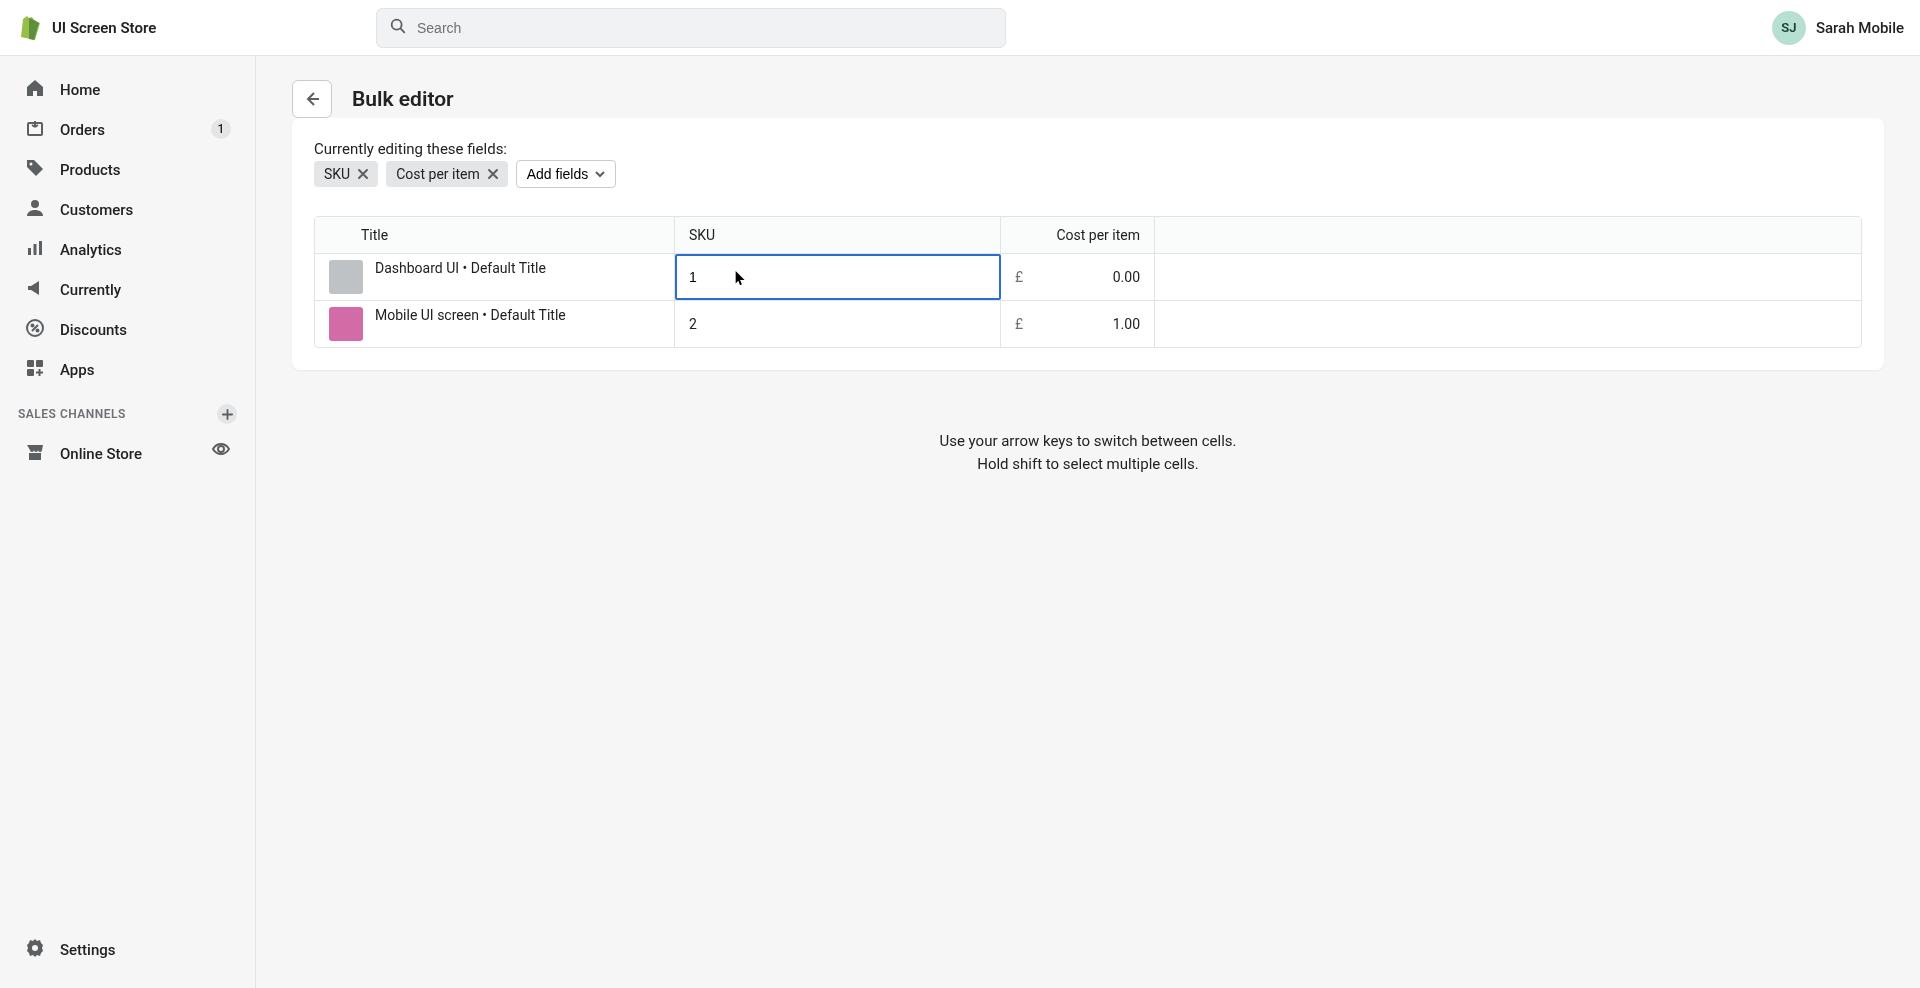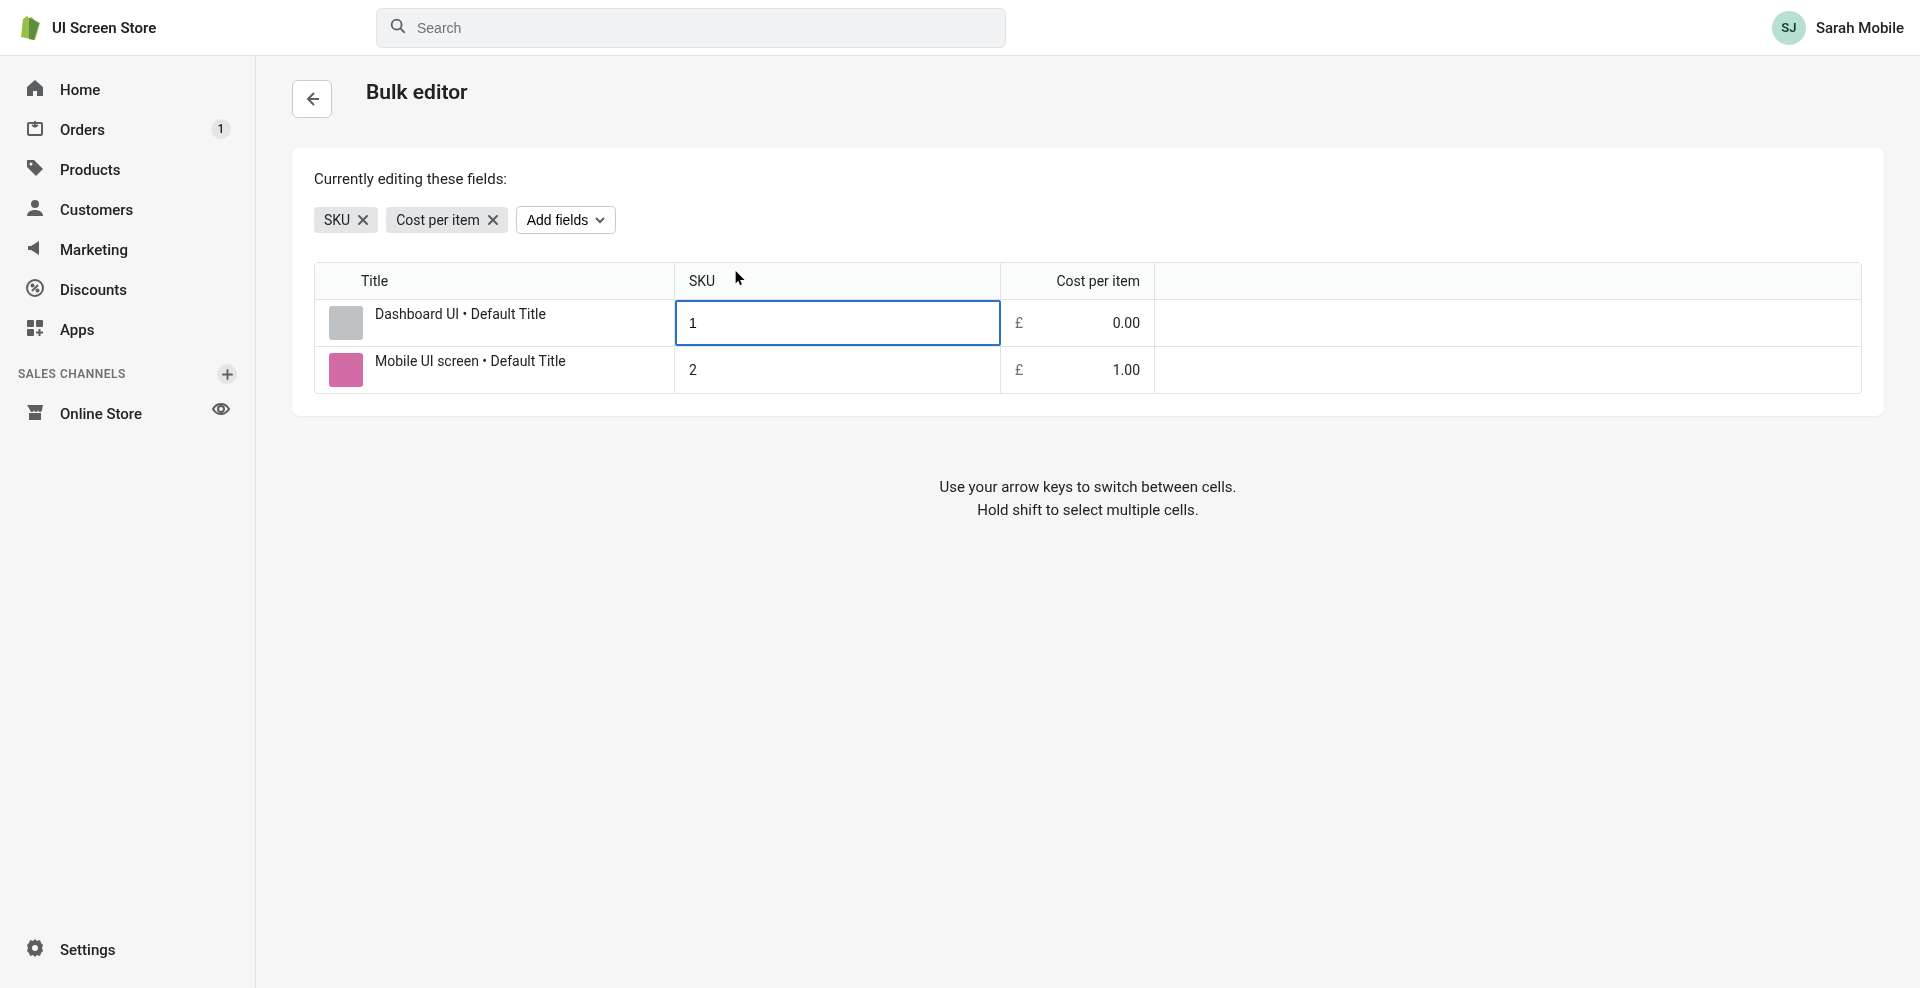--- a/index.html
+++ b/index.html
@@ -24,26 +24,26 @@
 .nav-item { display: flex; align-items: flex-end; gap: 14px; padding: 8px 18px; color: #202223; font-weight: 500; font-size: 15px; cursor: pointer; border-radius: 4px; margin: 1px 6px; }
 .nav-icon { width: 22px; height: 22px; flex-shrink: 0; display: flex; align-items: center; justify-content: center; }
 .nav-badge { margin-left: auto; background: #e4e5e7; border-radius: 10px; min-width: 20px; height: 20px; display: flex; align-items: center; justify-content: center; font-size: 12px; font-weight: 500; padding: 0 6px; }
 .channels-hdr { display: flex; align-items: center; justify-content: space-between; padding: 16px 18px 6px; font-size: 12px; font-weight: 600; color: #6d7175; letter-spacing: 0.5px; }
 .add-circle { width: 20px; height: 20px; border-radius: 50%; background: #e4e5e7; display: flex; align-items: center; justify-content: center; cursor: pointer; }
 .nav-trail { margin-left: auto; }
 .sidebar-footer { margin-top: auto; padding-bottom: 20px; }
 
 
 .main { flex: 1; padding: 24px 36px; overflow: auto; }
-.page-hdr { display: flex; gap: 34px; margin-bottom: 30px; }
+.page-hdr { display: flex; align-items: center; gap: 20px; }
 .back-btn { width: 40px; height: 38px; border: 1px solid #c9cccf; border-radius: 6px; background: #fff; display: flex; align-items: center; justify-content: center; cursor: pointer; }
 .page-title { font-size: 21px; font-weight: 600; }
 
 .card { background: #fff; border-radius: 8px; box-shadow: 0 1px 2px rgba(0,0,0,0.06); padding: 22px; }
-.card-label { font-size: 15px; margin-bottom: 18px; color: #202223; }
+.card-label { font-size: 15px; margin-bottom: 2px; color: #202223; }
 .chip-row { display: flex; gap: 8px; align-items: center; margin-bottom: 28px; }
 .chip { background: #e4e5e7; border-radius: 4px; padding: 5px 8px 5px 10px; display: flex; align-items: center; gap: 6px; font-size: 14px; }
 .chip-x { cursor: pointer; display: flex; }
 .add-fields { border: 1px solid #c9cccf; background: #fff; border-radius: 4px; padding: 5px 10px; display: flex; align-items: center; gap: 7px; font-size: 14px; cursor: pointer; }
 
 
 .grid { border: 1px solid #e1e3e5; border-radius: 4px; overflow: hidden; }
 .grid-row { display: flex; border-bottom: 1px solid #e1e3e5; }
 .grid-row:last-child { border-bottom: none; }
 .grid-hdr { background: #fafbfb; }
@@ -133,24 +133,34 @@
           <svg width="20" height="20" viewBox="0 0 20 20" fill="#5c5f62">
             <circle cx="10" cy="6" r="4"></circle>
             <path d="M2 18c0-4 4-6 8-6s8 2 8 6"></path>
           </svg>
         </span>
       <span>Customers</span>
     </div>
     <div class="nav-item">
       <span class="nav-icon">
           <svg width="20" height="20" viewBox="0 0 20 20" fill="#5c5f62">
+            <rect x="3" y="10" width="3" height="7"></rect>
+            <rect x="8.5" y="6" width="3" height="11"></rect>
+            <rect x="14" y="3" width="3" height="14"></rect>
+          </svg>
+        </span>
+      <span>Analytics</span>
+    </div>
+    <div class="nav-item">
+      <span class="nav-icon">
+          <svg width="20" height="20" viewBox="0 0 20 20" fill="#5c5f62">
             <path d="M3 8v4h3l8 5V3L6 8H3z"></path>
           </svg>
         </span>
-      <span>Marketing</span>
+      <span>Currently</span>
     </div>
     <div class="nav-item">
       <span class="nav-icon">
           <svg width="20" height="20" viewBox="0 0 20 20" fill="none" stroke="#5c5f62" stroke-width="2">
             <circle cx="10" cy="10" r="8"></circle>
             <path d="M7 13l6-6"></path>
             <circle cx="7.5" cy="7.5" r="1" fill="#5c5f62"></circle>
             <circle cx="12.5" cy="12.5" r="1" fill="#5c5f62"></circle>
           </svg>
         </span>

